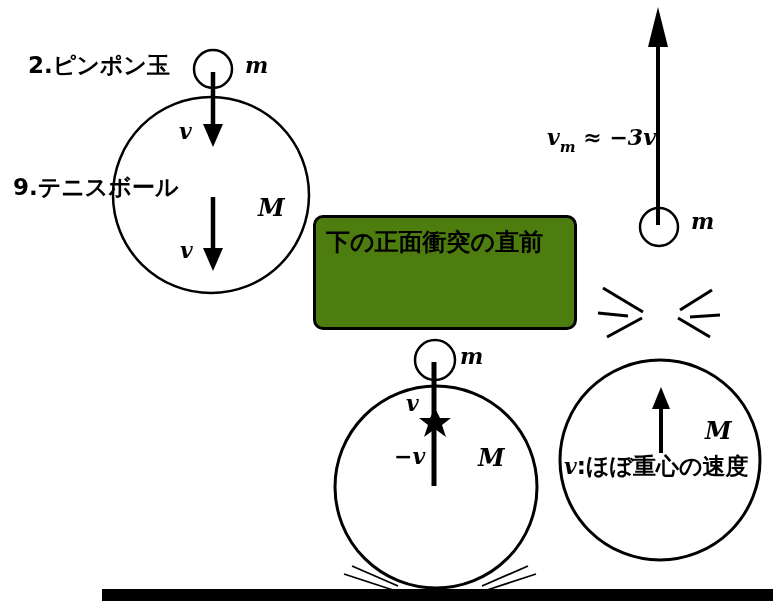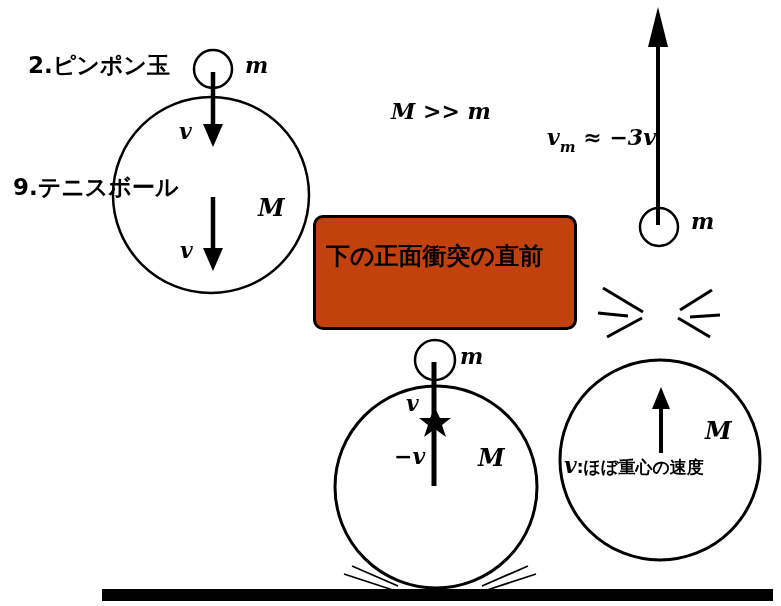--- a/index.html
+++ b/index.html
@@ -8,25 +8,25 @@
     overflow:hidden;font-family:"DejaVu Sans",sans-serif;color:#000;
   }
   .lbl{position:absolute;white-space:nowrap;}
   .jp{font-family:"DejaVu Sans",sans-serif;font-weight:bold;font-size:23px;line-height:1.1;}
   .math{font-family:"DejaVu Serif","Liberation Serif",serif;font-style:italic;font-weight:bold;font-size:22px;line-height:1;}
   .math sub{font-size:0.68em;font-style:italic;position:relative;top:2px;}
   .big{font-size:24px;}
   svg.layer{position:absolute;left:0;top:0;}
   .note-box{
     position:absolute;left:313px;top:215px;width:264px;height:115px;
-    background:#c2410c;border:3px solid #000;border-radius:10px;
-    box-sizing:border-box;padding:21px 10px;
+    background:#4d7c0f;border:3px solid #000;border-radius:10px;
+    box-sizing:border-box;padding:7px 10px;
   }
   .note-box .jp-line{font-family:"DejaVu Sans",sans-serif;font-weight:bold;font-size:24px;line-height:35px;white-space:nowrap;}
-  .cap{font-size:17px;}
+  .cap{font-size:23px;}
 </style>
 </head>
 <body>
 
 <div class="stage">
 
   <svg class="layer" width="781" height="606" viewBox="0 0 781 606">
 
     <circle cx="213" cy="69" r="19" fill="none" stroke="#000" stroke-width="2.5"></circle>
     <line x1="213" y1="72" x2="213" y2="128" stroke="#000" stroke-width="4.5"></line>
@@ -66,21 +66,20 @@
     <rect x="102" y="589" width="671" height="12" fill="#000"></rect>
   </svg>
 
   <div class="lbl jp" style="left:28px;top:53px;">2.ピンポン玉</div>
   <div class="lbl math" style="left:245px;top:54px;">m</div>
   <div class="lbl math" style="left:179px;top:120px;">v</div>
   <div class="lbl jp" style="left:13px;top:175px;">9.テニスボール</div>
   <div class="lbl math big" style="left:258px;top:196px;">M</div>
   <div class="lbl math" style="left:180px;top:239px;">v</div>
 
-  <div class="lbl math" style="left:391px;top:100px;">M &gt;&gt; m</div>
 
   <div class="lbl math" style="left:547px;top:126px;">
     <span>v</span><sub>m</sub><span> ≈ −3</span><span>v</span>
   </div>
   <div class="lbl math" style="left:691px;top:210px;">m</div>
 
   <div class="note-box">
     <div class="jp-line">下の正面衝突の直前</div>
   </div>
 

